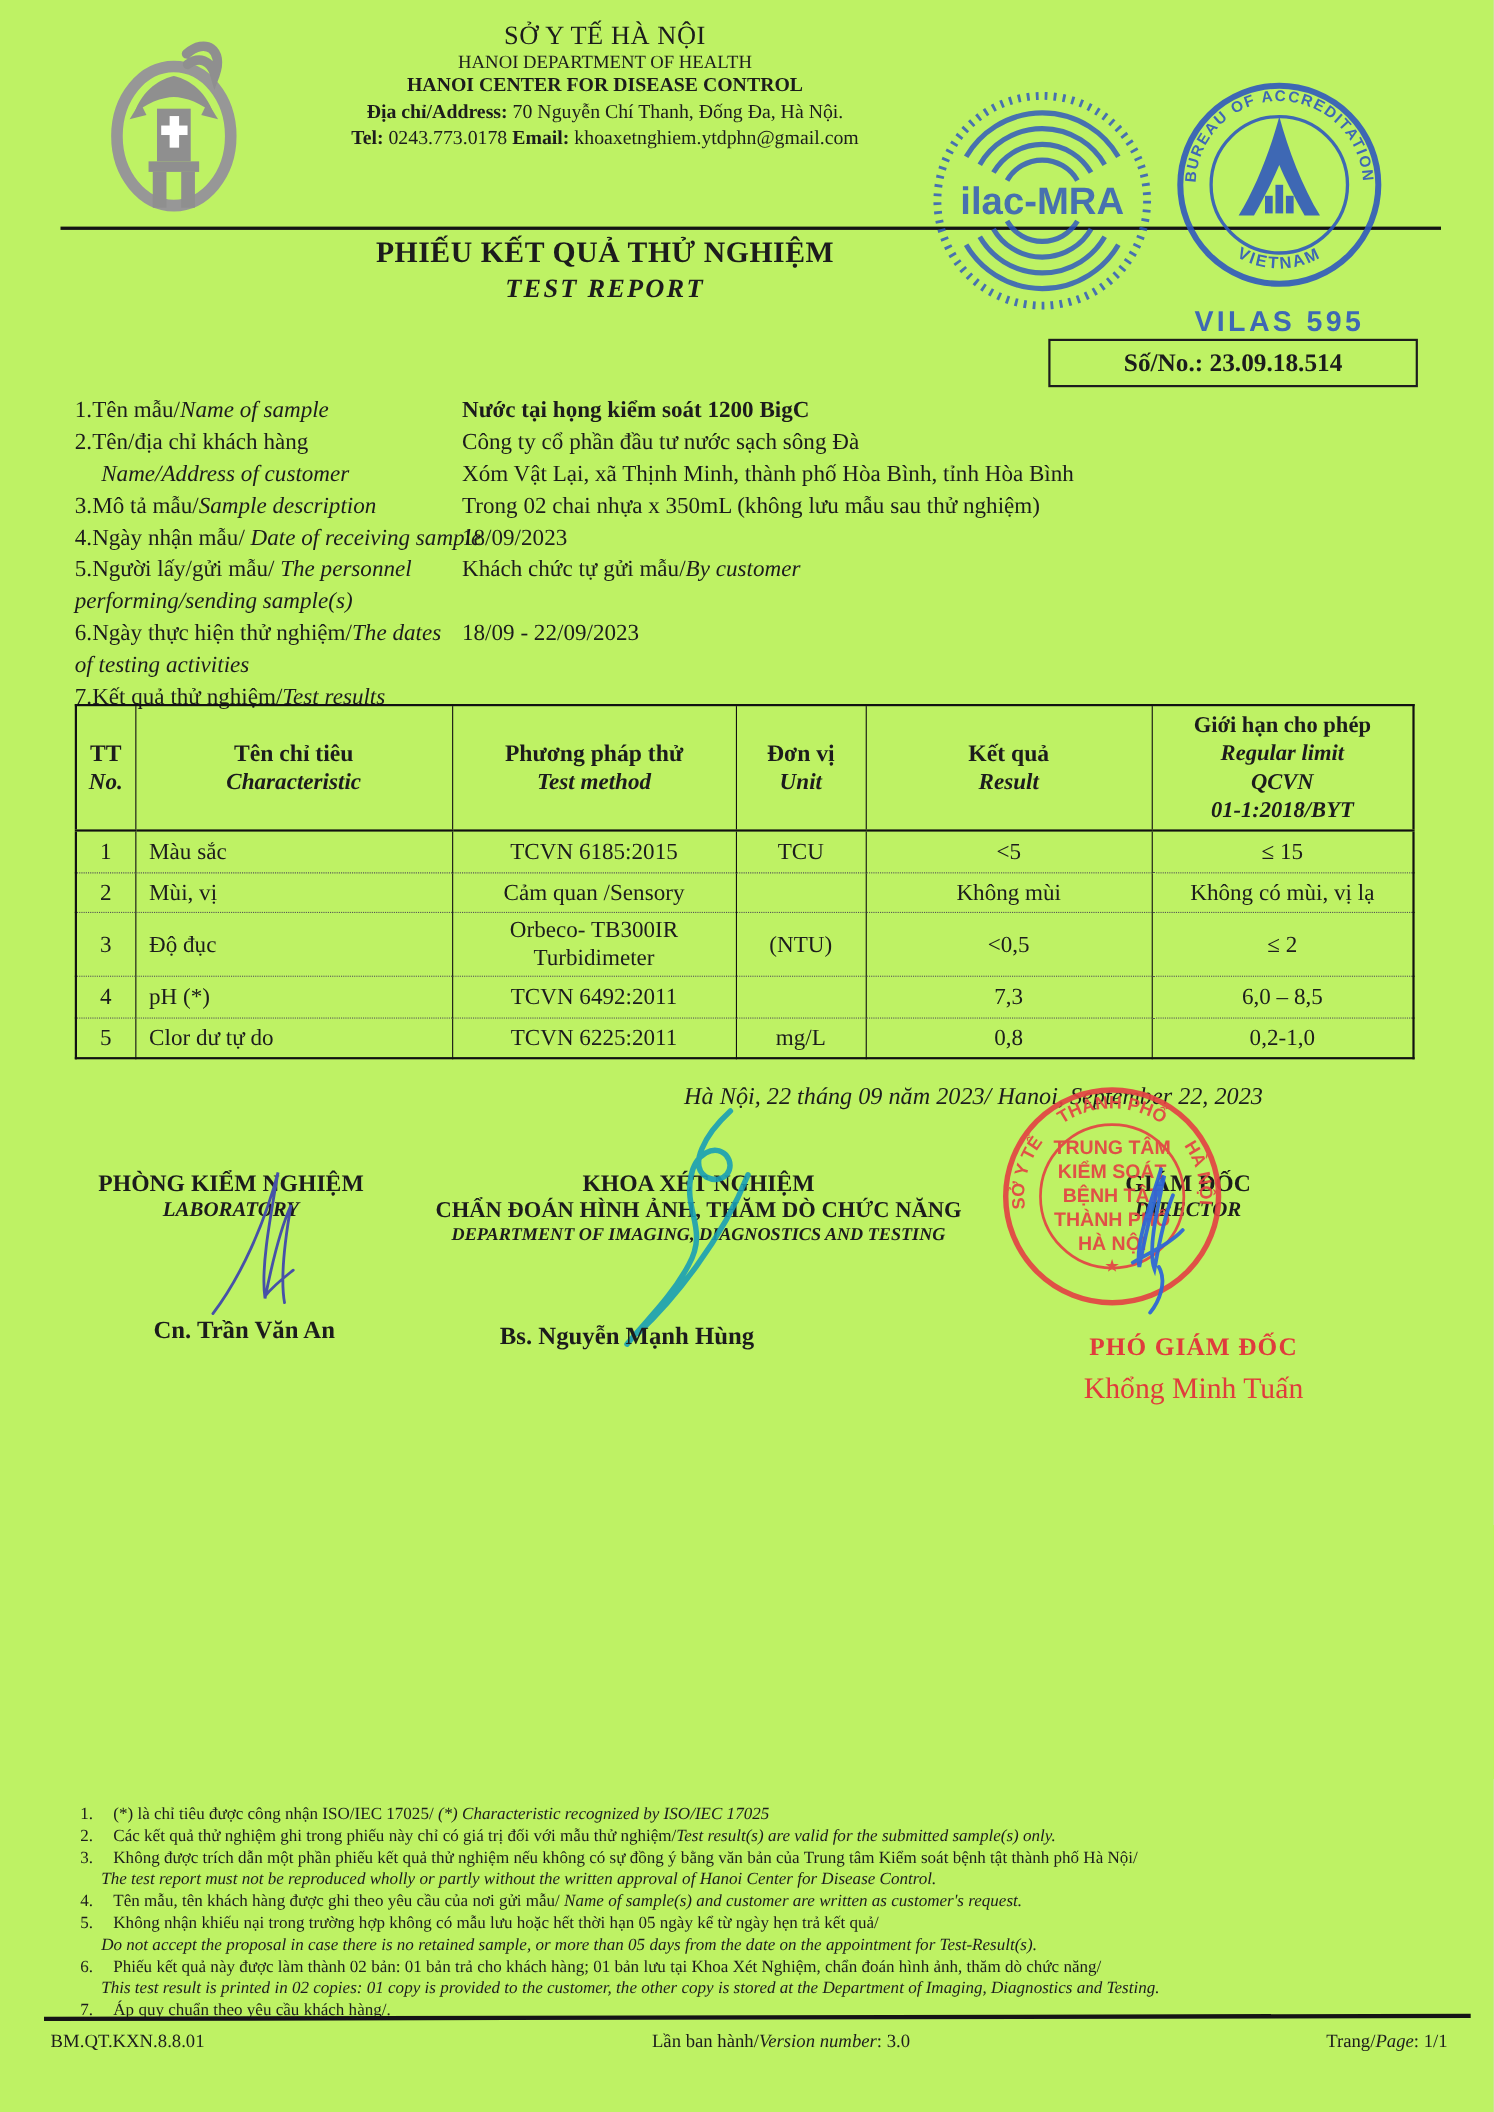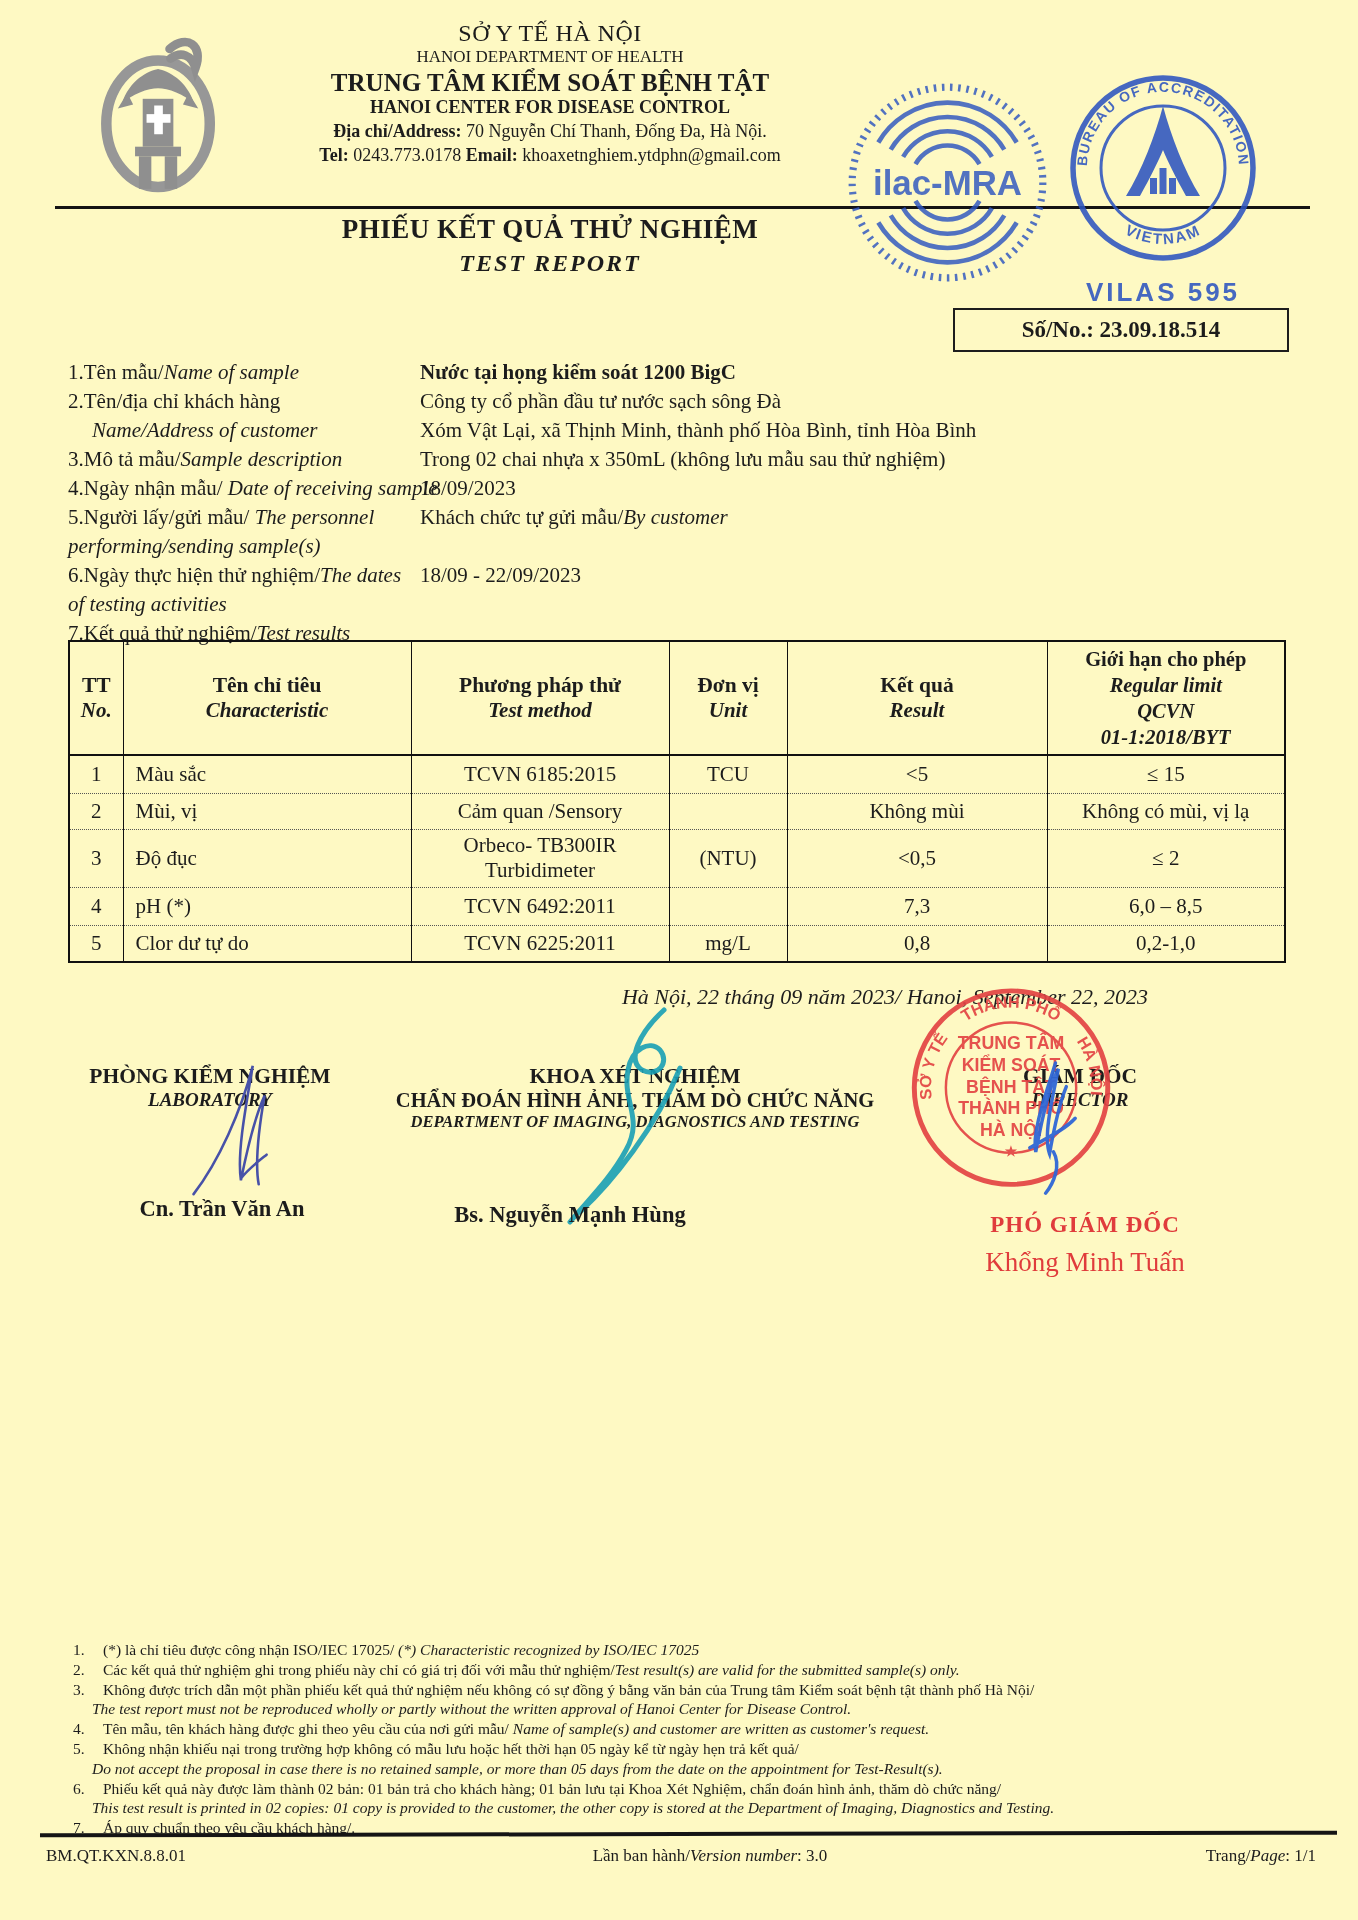--- a/index.html
+++ b/index.html
@@ -1,16 +1,16 @@
 <!DOCTYPE html>
 <html><head>
 <meta charset="utf-8">
 <style>
   html,body{margin:0;padding:0;background:#d9d9d9;}
-  .page{position:relative;width:1358px;height:1920px;margin:0 auto;background:#fef9c3;
+  .page{position:relative;width:1358px;height:1920px;margin:0 auto;background:#bef264;
         font-family:"Liberation Serif",serif;color:#1c1c1c;overflow:hidden;}
   .abs{position:absolute;}
   .center{text-align:center;}
   .bold{font-weight:bold;}
   .it{font-style:italic;}
   
   .head-text{left:240px;top:20px;width:620px;text-align:center;}
   .h-vi1{font-size:24px;letter-spacing:.5px;}
   .h-en1{font-size:17px;}
   .h-vi2{font-size:25px;font-weight:bold;margin-top:2px;}
@@ -77,21 +77,20 @@
     <rect x="62" y="83" width="9" height="30" fill="#ffffff"></rect>
     <rect x="54" y="92" width="25" height="9" fill="#ffffff"></rect>
     <rect x="42" y="126" width="48" height="10" fill="#8f8f8f"></rect>
     <rect x="46" y="136" width="13" height="34" fill="#8f8f8f"></rect>
     <rect x="73" y="136" width="13" height="34" fill="#8f8f8f"></rect>
   </svg>
 
   <div class="abs head-text">
     <div class="h-vi1">SỞ Y TẾ HÀ NỘI</div>
     <div class="h-en1">HANOI DEPARTMENT OF HEALTH</div>
-    <div class="h-vi2">TRUNG TÂM KIỂM SOÁT BỆNH TẬT</div>
     <div class="h-en2">HANOI CENTER FOR DISEASE CONTROL</div>
     <div class="h-addr"><span class="bold">Địa chỉ/Address:</span><span> 70 Nguyễn Chí Thanh, Đống Đa, Hà Nội.</span></div>
     <div class="h-addr"><span class="bold">Tel:</span><span> 0243.773.0178  </span><span class="bold">Email:</span><span> khoaxetnghiem.ytdphn@gmail.com</span></div>
   </div>
 
   <div class="abs rule"></div>
 
   <div class="abs title-en">TEST REPORT</div>
   <div class="abs title-vi">PHIẾU KẾT QUẢ THỬ NGHIỆM</div>
 

